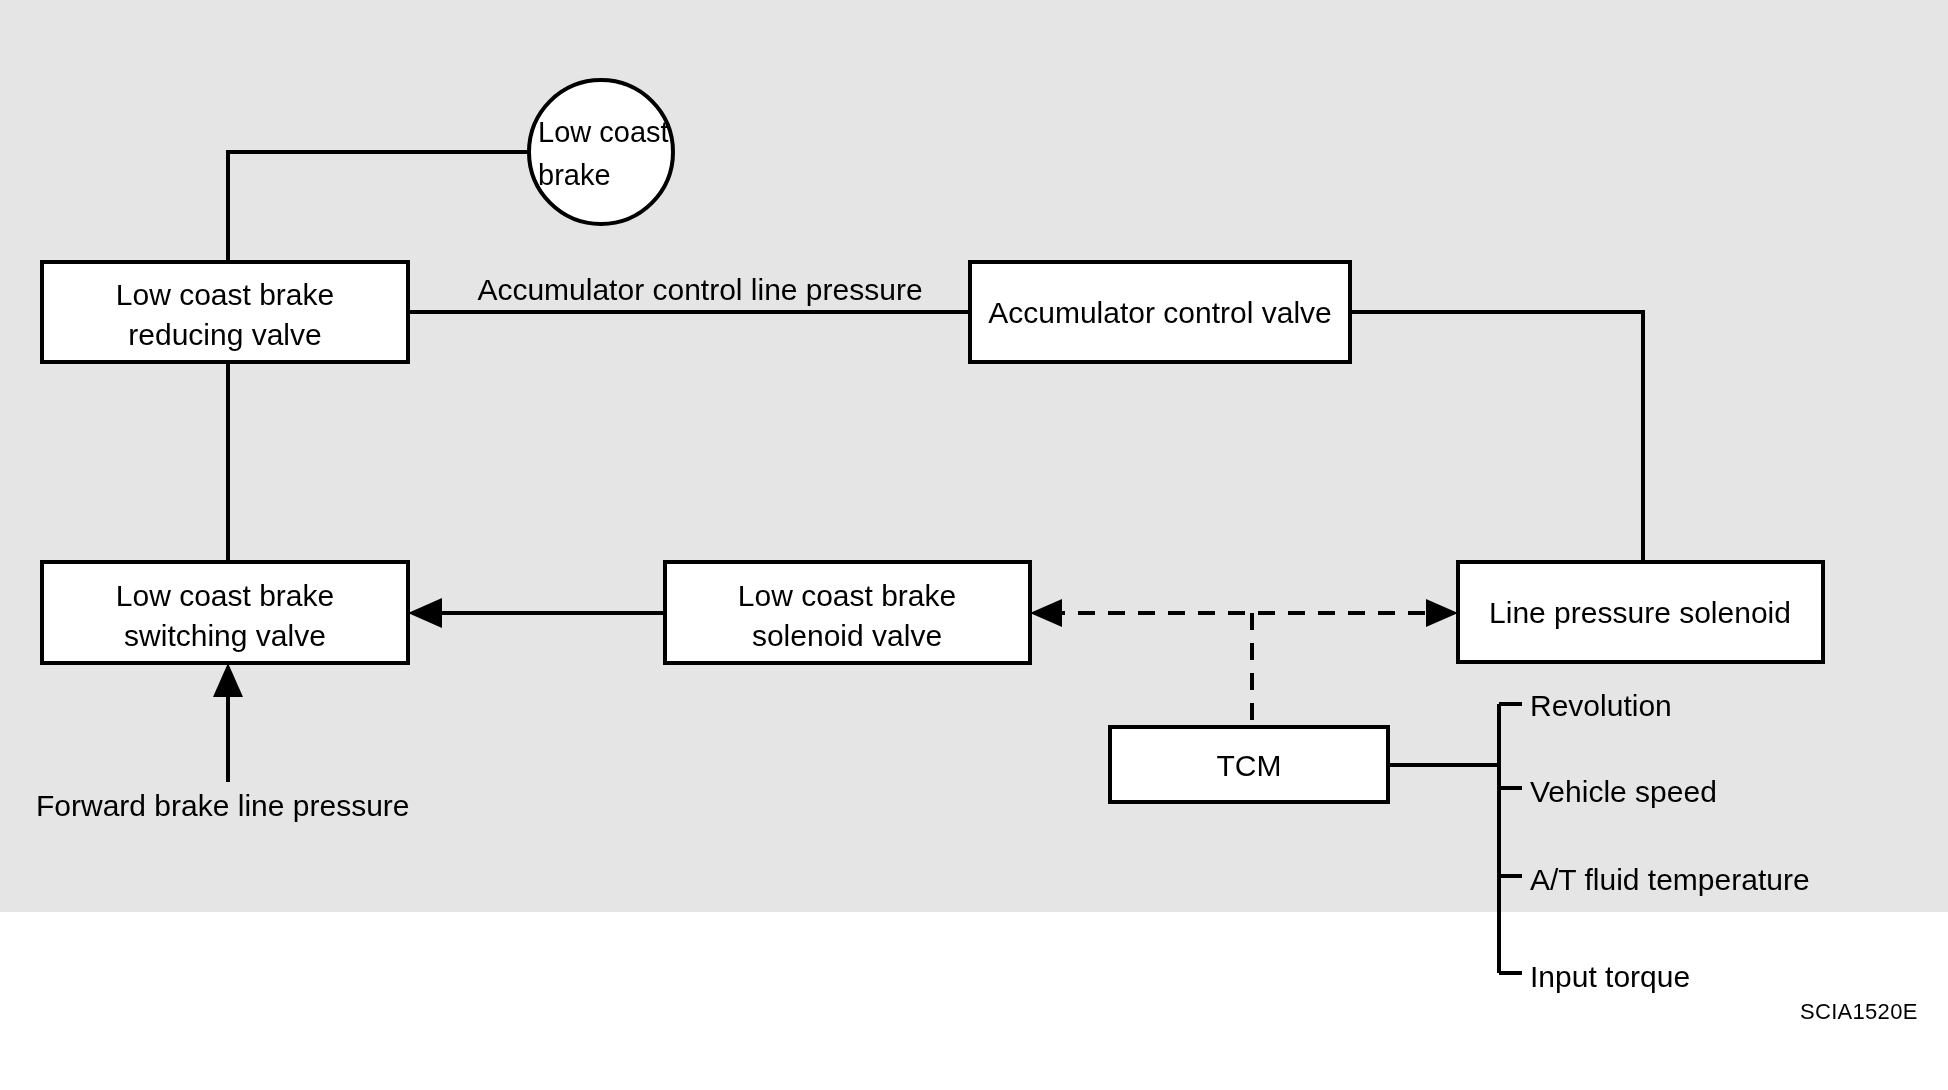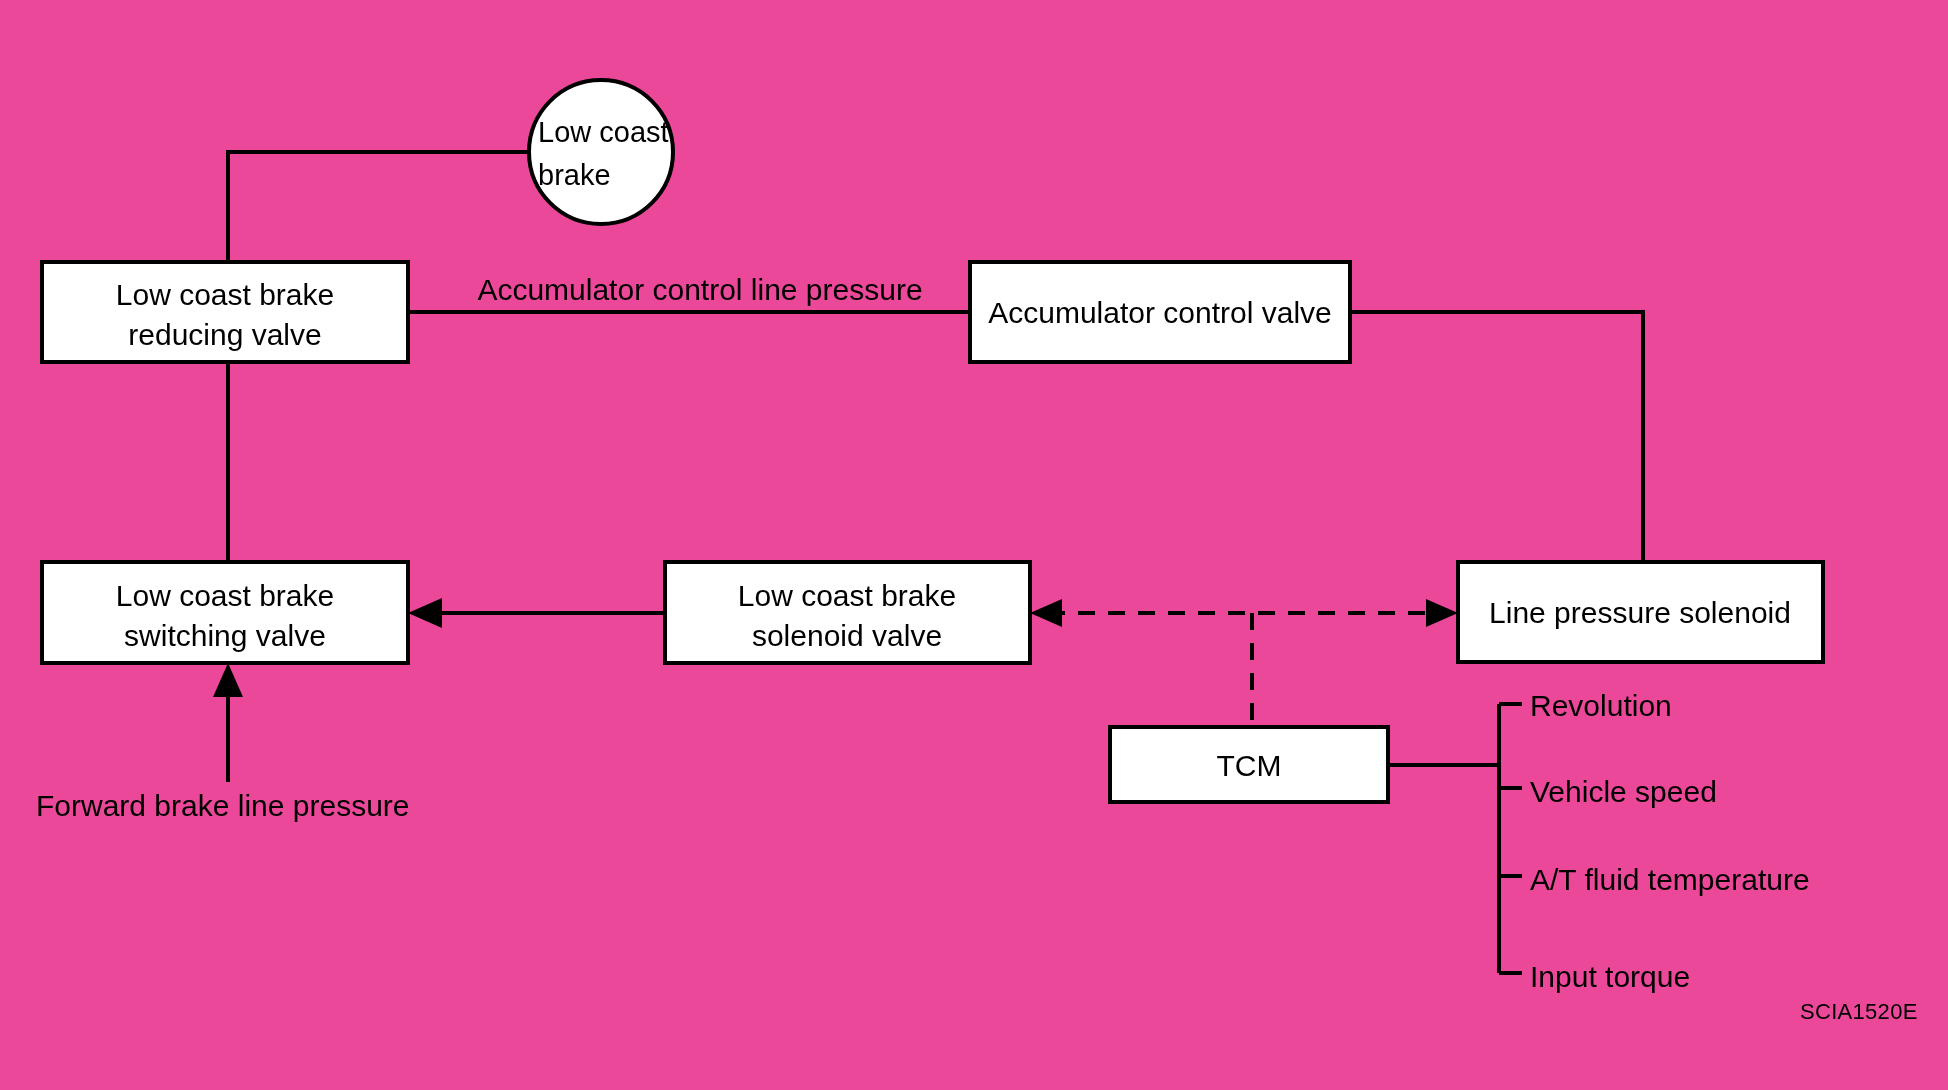--- a/index.html
+++ b/index.html
@@ -9,22 +9,22 @@
   }
   body {
     width: 1948px;
     height: 1090px;
     font-family: "Liberation Sans", sans-serif;
     overflow: hidden;
   }
   #diagram-root {
     position: relative;
     width: 1948px;
-    height: 1090px;
-    background: #ec4899;
+    height: 912px;
+    background: #e5e5e5;
   }
   svg.diagram-canvas {
     position: absolute;
     top: 0;
     left: 0;
     width: 1948px;
     height: 1090px;
     display: block;
   }
   .node-box {

